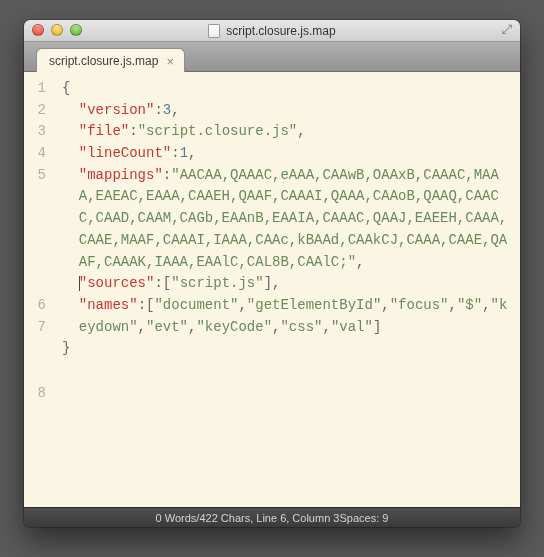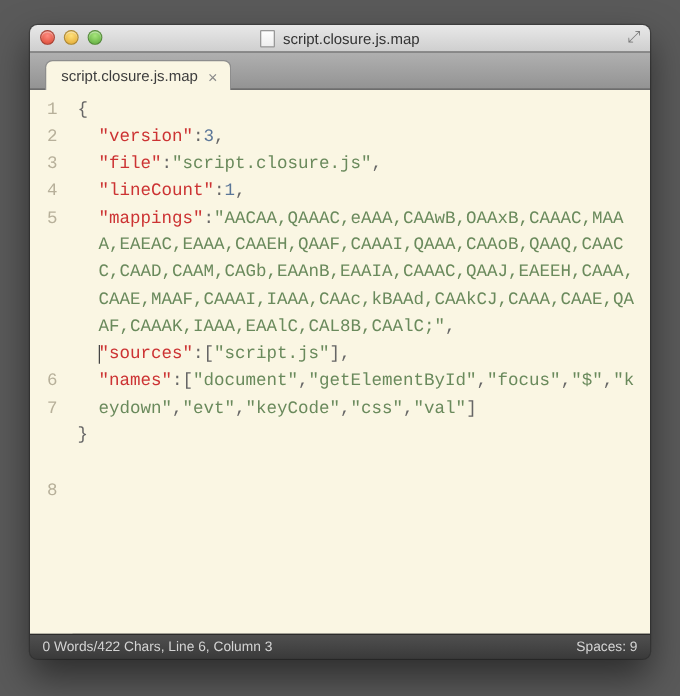--- a/index.html
+++ b/index.html
@@ -128,21 +128,21 @@
     margin-right:-1px;
   }
   .statusbar {
     height:20px;
     background:linear-gradient(#4f4f4f,#3a3a3a);
     border-top:1px solid #2b2b2b;
     color:#d4d4d4;
     font-size:11px;
     display:flex;
     align-items:center;
-    justify-content:space-between;
+    justify-content:center;
     padding:0 10px;
   }
 </style>
 </head>
 <body>
 
 <div class="window">
   <div class="titlebar">
     <div class="traffic">
       <div class="light red"></div>

